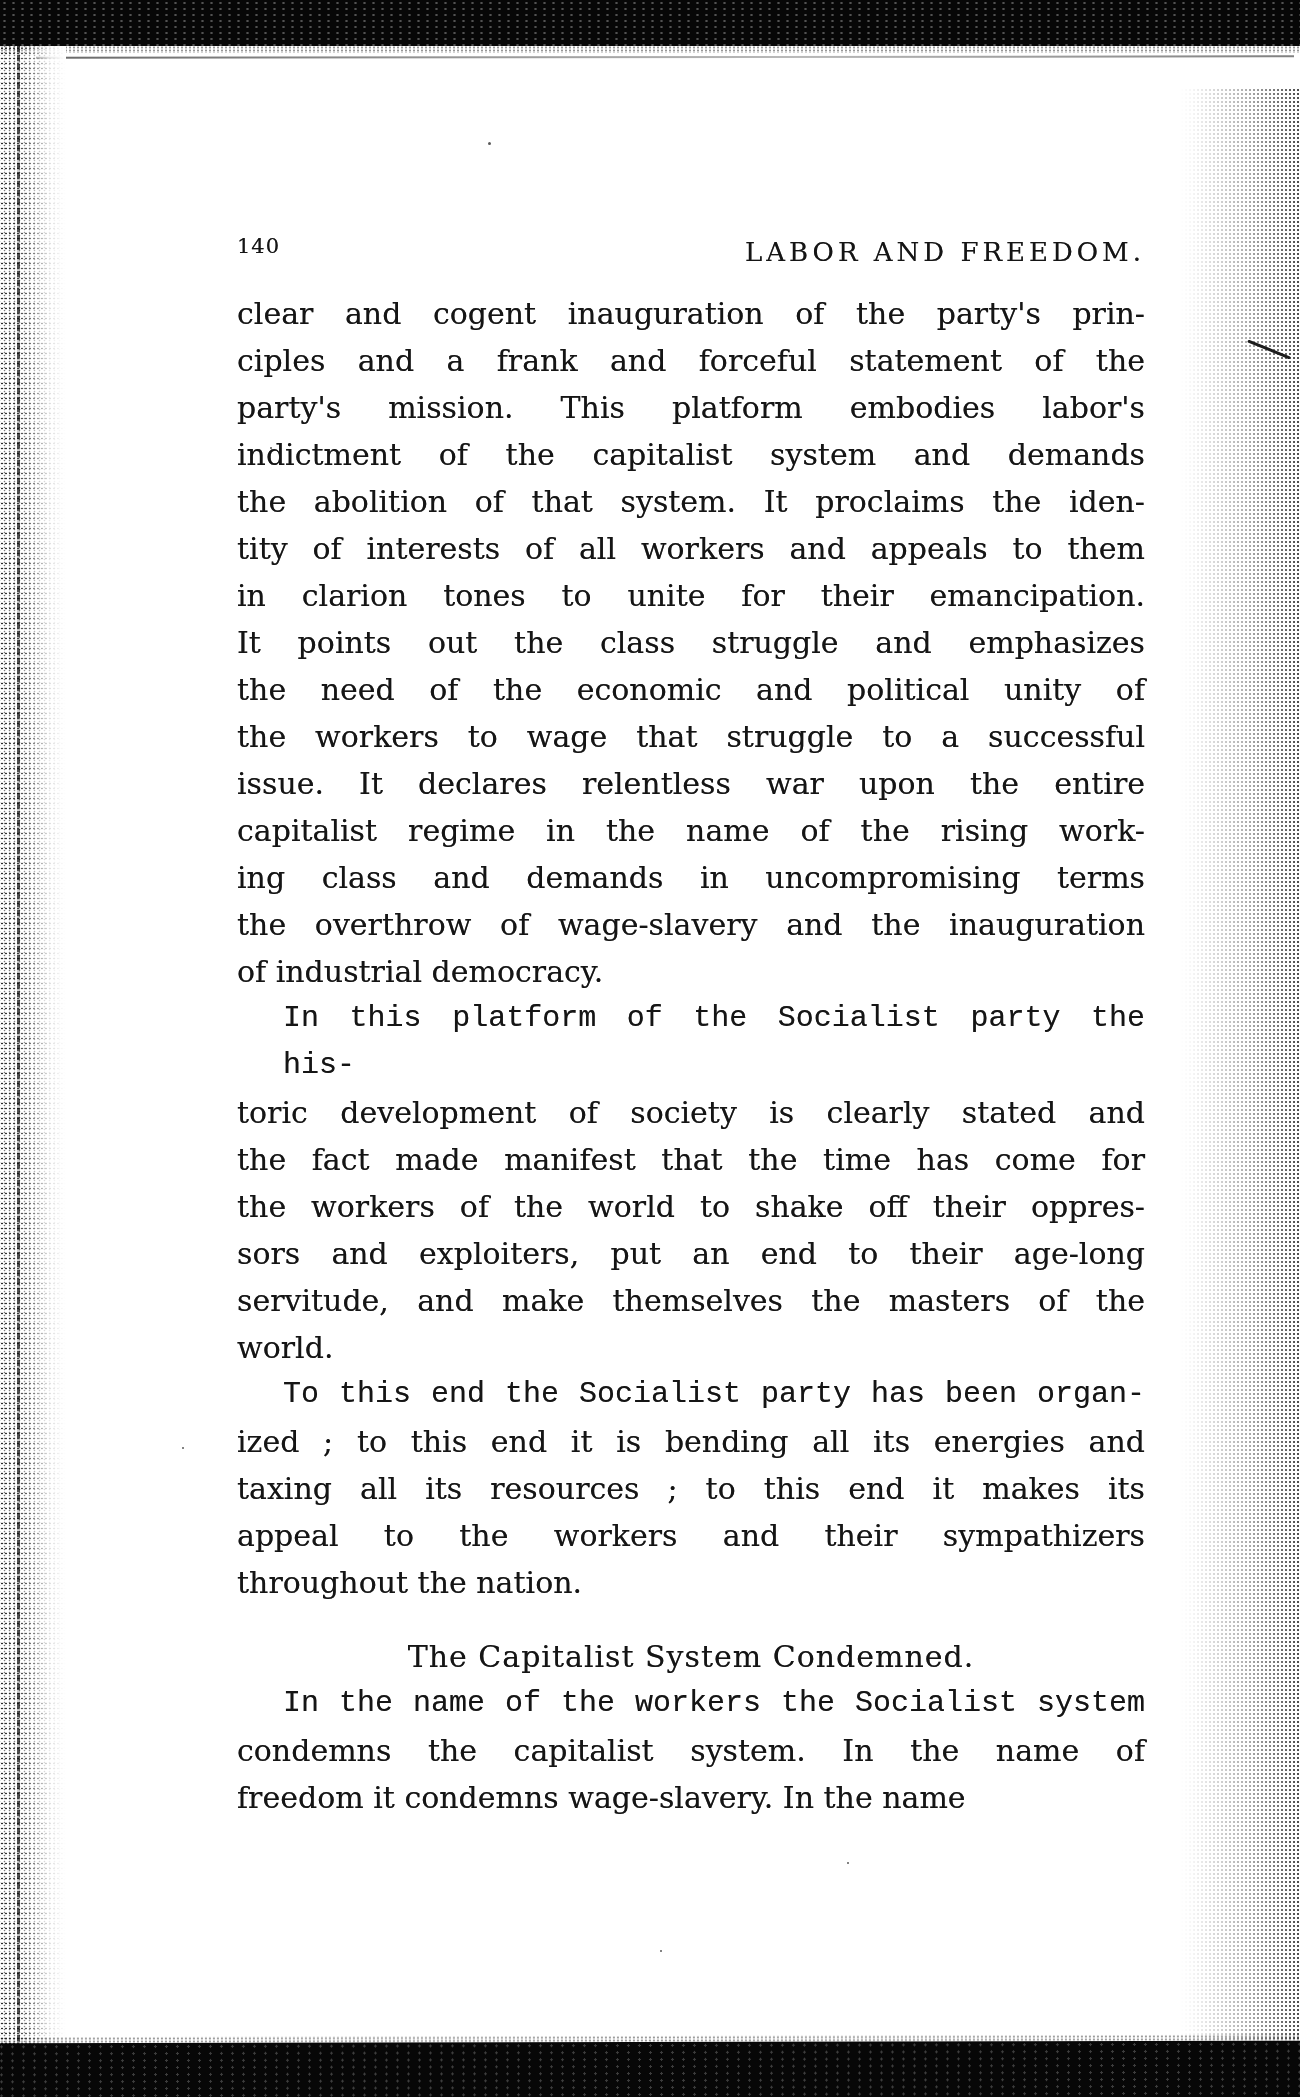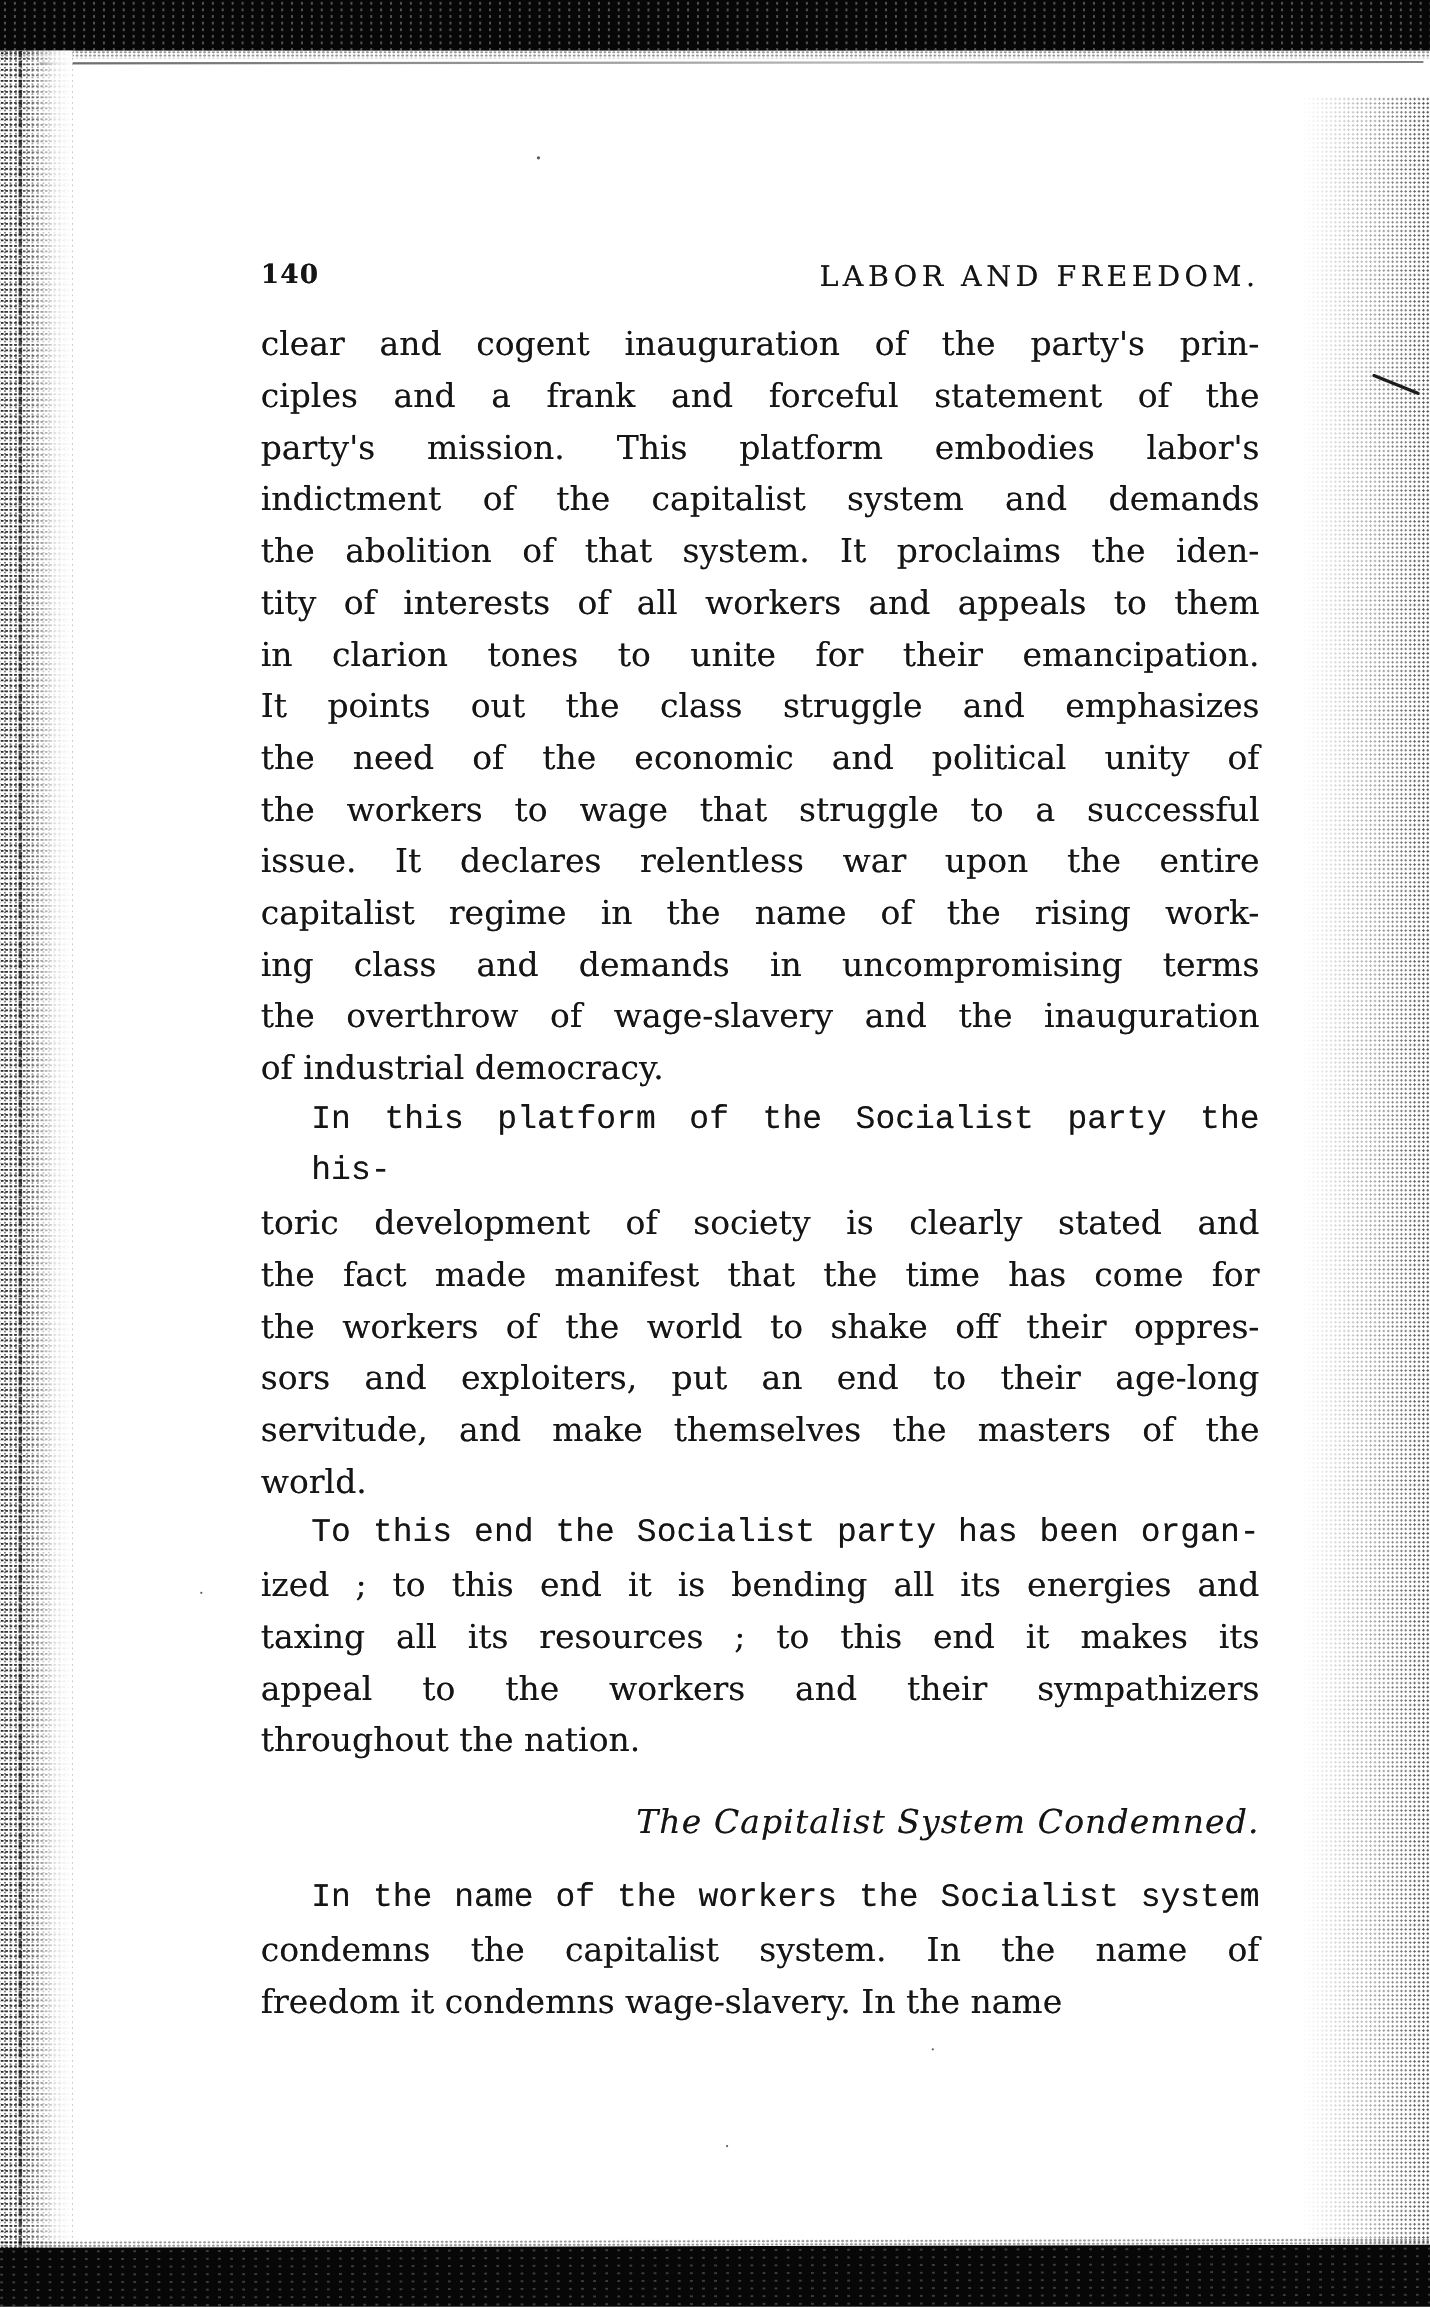--- a/index.html
+++ b/index.html
@@ -73,44 +73,43 @@
     background:#1c1c1c;border-radius:2px;
     transform:rotate(22deg);
   }
   .speck{position:absolute;width:3px;height:3px;border-radius:50%;background:rgba(0,0,0,.65);}
   
   .header-row{
     position:absolute;left:237px;top:234px;width:908px;height:34px;
   }
   .page-number{
     position:absolute;left:0;top:0;
-    font-size:24px;font-weight:bold;letter-spacing:1px;
+    font-size:21px;font-weight:normal;letter-spacing:1px;
     text-shadow:0 0 .5px rgba(0,0,0,.6);
   }
   .running-header{
     position:absolute;left:0;right:0;text-align:right;top:3px;
     font-size:26px;letter-spacing:4px;
     text-shadow:0 0 .4px rgba(0,0,0,.55);
   }
   .text-block{
     position:absolute;left:237px;top:290px;width:908px;
     font-size:30px;line-height:47px;
     text-shadow:0 0 .5px rgba(0,0,0,.55);
   }
   .line{
     text-align:justify;
     text-align-last:justify;
     white-space:normal;
   }
   .line.last{text-align-last:left;}
   .line.indent{padding-left:46px;font-family:Liberation Mono, monospace;}
   .heading-line{
-    text-align:right;
-    font-style:italic;
-    margin-top:27px;margin-bottom:23px;
+    text-align:center;
+    margin-top:27px;
     letter-spacing:1px;
   }
 </style>
 </head>
 <body>
 
 <div class="top-band"></div>
 <div class="top-rule"></div>
 <div class="binding"></div>
 <div class="binding-core"></div>

